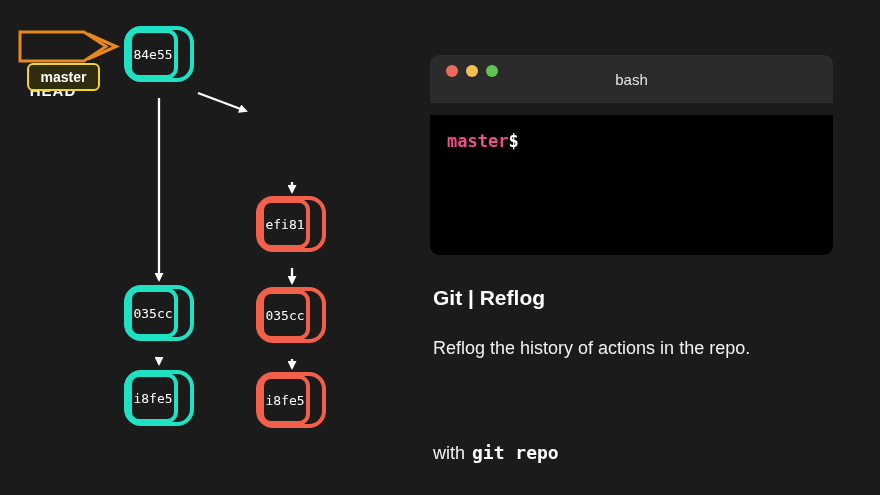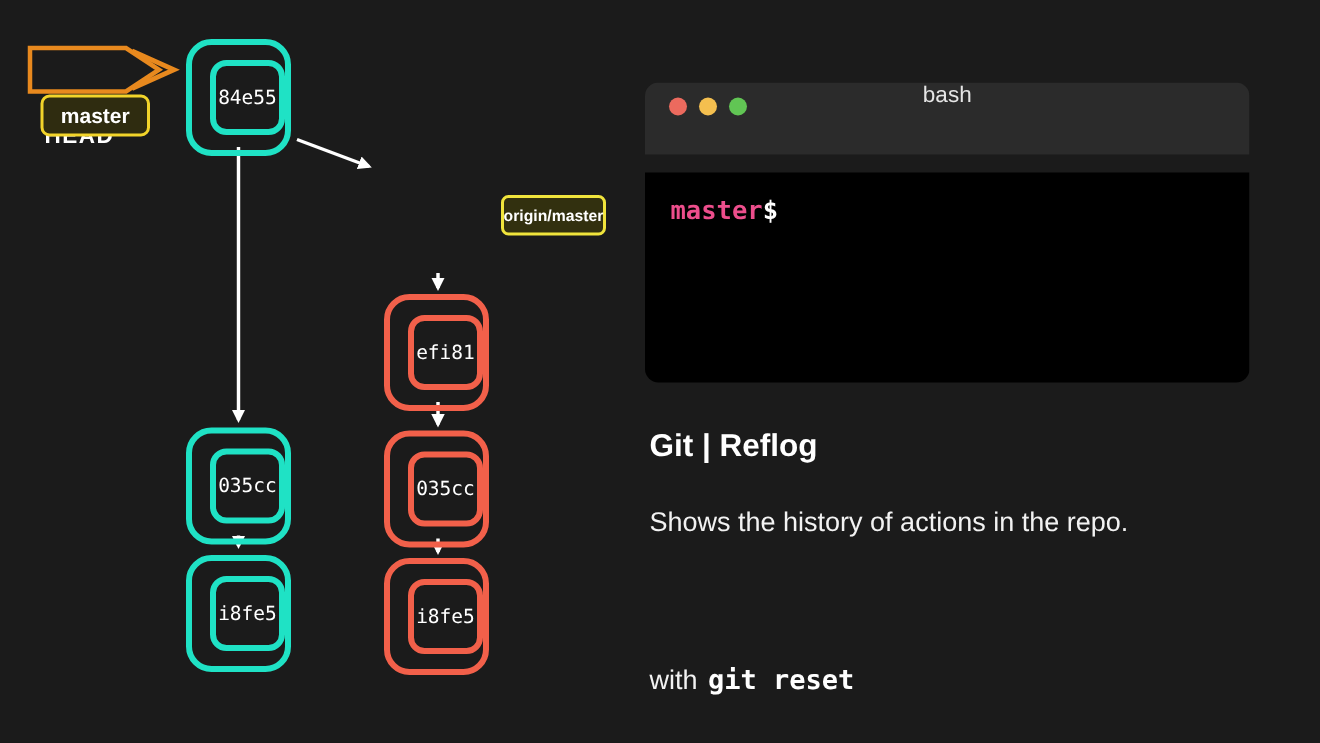--- a/index.html
+++ b/index.html
@@ -8,23 +8,23 @@
     background:#1B1B1B;
     font-family:"Liberation Sans", sans-serif;
     overflow:hidden;
   }
   #slide { position:relative; width:880px; height:495px; background:#1B1B1B; }
 
   
   #edges { position:absolute; left:0; top:0; width:880px; height:495px; pointer-events:none; }
 
   .node {
-    position:absolute; width:70px; height:78px; box-sizing:border-box;
+    position:absolute; width:70px; height:56px; box-sizing:border-box;
     border:4px solid; border-radius:17px;
-    display:flex; align-items:center; justify-content:flex-end;
+    display:flex; align-items:center; justify-content:flex-start;
   }
   .node .inner {
     width:50px; height:50px; box-sizing:border-box;
     border:4px solid; border-radius:11px;
     display:flex; align-items:center; justify-content:center;
   }
   .node .lbl {
     font-family:"DejaVu Sans Mono", monospace;
     font-size:13px; color:#FFFFFF; white-space:nowrap;
   }
@@ -64,21 +64,21 @@
     background:#32300F; font-size:10.5px;
   }
 
   
   #terminal {
     position:absolute; left:430px; top:55px; width:403px; height:200px;
     border-radius:9px; overflow:hidden;
   }
   #terminal .titlebar {
     height:48px; background:#2B2B2B; position:relative;
-    display:flex; align-items:flex-start; justify-content:center;
+    display:flex; align-items:center; justify-content:center;
   }
   #terminal .dots { position:absolute; left:16px; top:10px; display:flex; gap:8px; }
   #terminal .dot { width:12px; height:12px; border-radius:50%; }
   .dot-close { background:#EC6A5E; }
   .dot-min   { background:#F4BF4F; }
   .dot-zoom  { background:#61C554; }
   #terminal .title { color:#E5E5E5; font-size:15px; }
   #terminal .term-body {
     height:167px; background:#000000; box-sizing:border-box;
     padding:16px 0 0 17px;
@@ -123,23 +123,20 @@
     <svg width="102" height="33" viewBox="0 0 102 33" xmlns="http://www.w3.org/2000/svg">
       <polygon points="2,2 66,2 88,16.5 66,31 2,31" fill="none" stroke="#E8891E" stroke-width="3"></polygon>
       <path d="M70,4 L98,16.5 L70,29" fill="none" stroke="#E8891E" stroke-width="3.2"></path>
     </svg>
     <span class="head-lbl">HEAD</span>
   </div>
 
   <div class="tag" id="tag-master">
     <span>master</span>
   </div>
-  <div class="tag" id="tag-origin-master">
-    <span>origin/master</span>
-  </div>
 
   <div class="node teal" id="n-84e55">
     <div class="inner">
       <span class="lbl">84e55</span>
     </div>
   </div>
   <div class="node red" id="n-efi81">
     <div class="inner">
       <span class="lbl">efi81</span>
     </div>
@@ -175,22 +172,22 @@
       <span class="title">bash</span>
     </div>
     <div class="term-body">
       <span class="prompt-branch">master</span><span class="prompt-symbol">$</span>
     </div>
   </div>
 
   <div id="content">
     <div class="heading">Git | Reflog</div>
     <p class="para">
-      <span>Shows the history of actions in the repo.</span>
+      <span>Reflog the history of actions in the repo.</span>
     </p>
     <p class="para">
       <br>
       <br>
-      <span>with</span><span class="inline-code">git reset</span>
+      <span>with</span><span class="inline-code">git repo</span>
     </p>
   </div>
 
 </div>
 
 </body></html>

